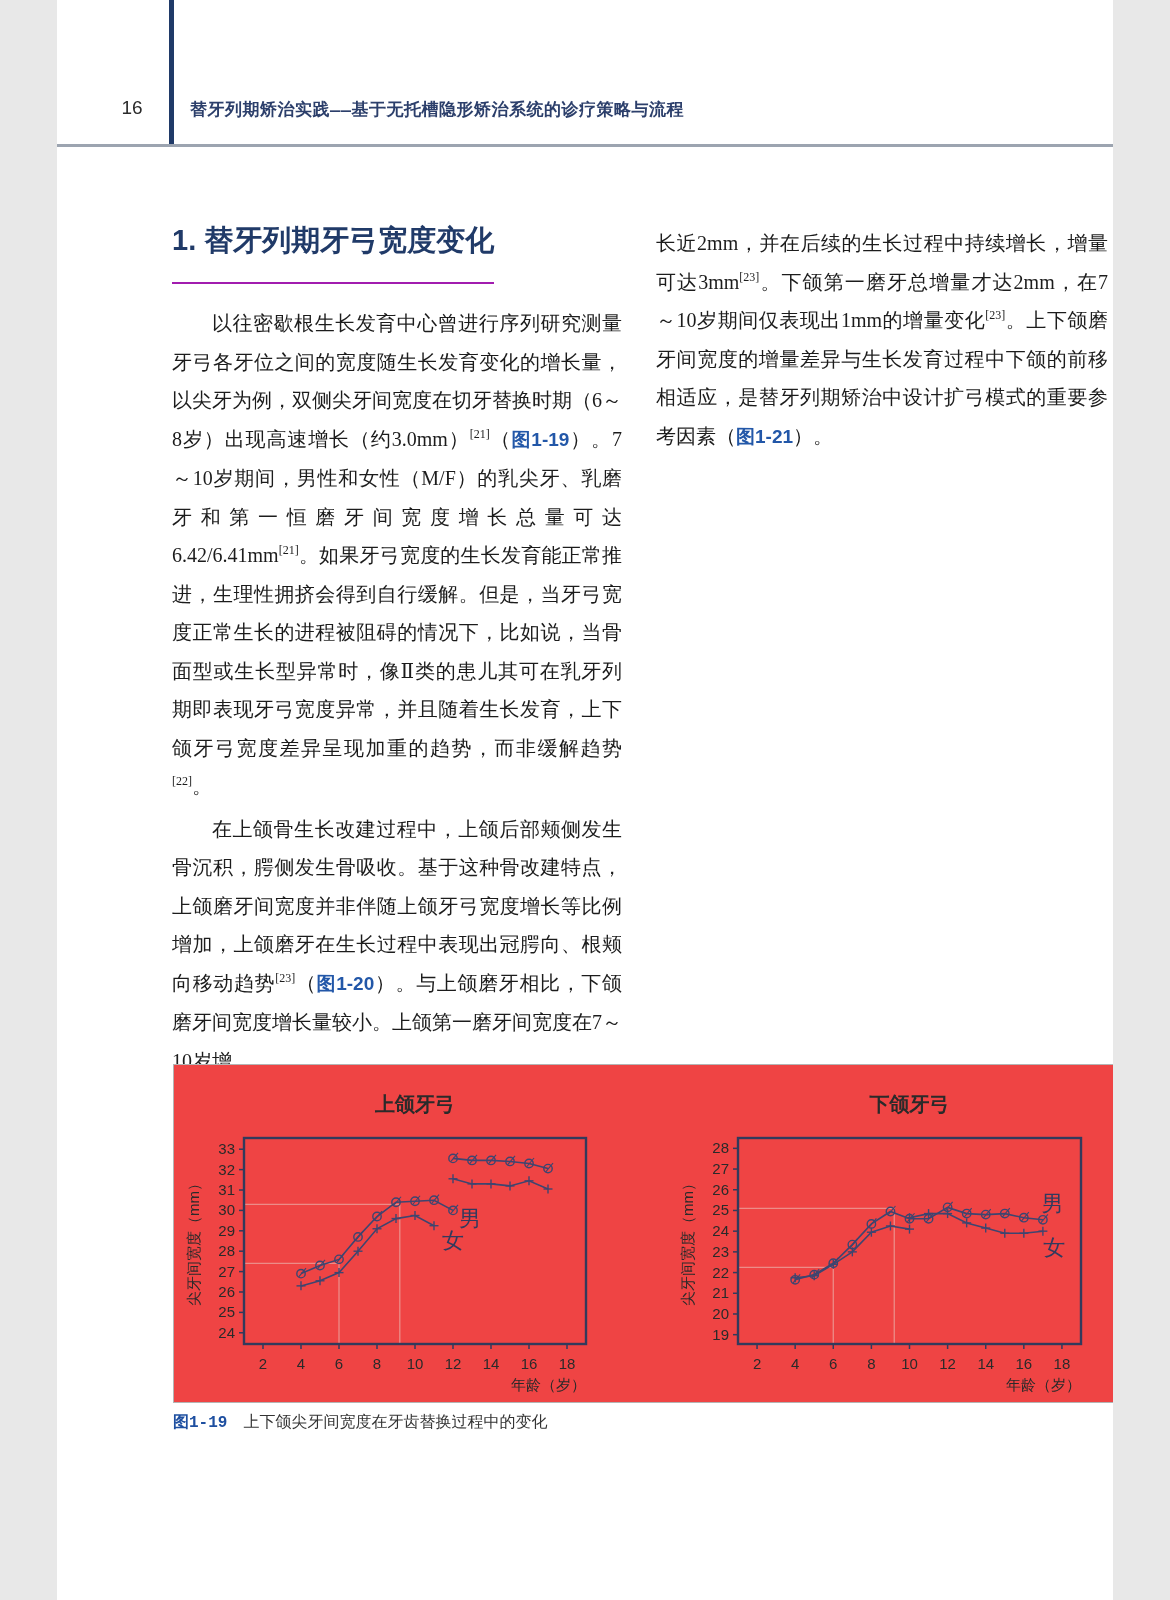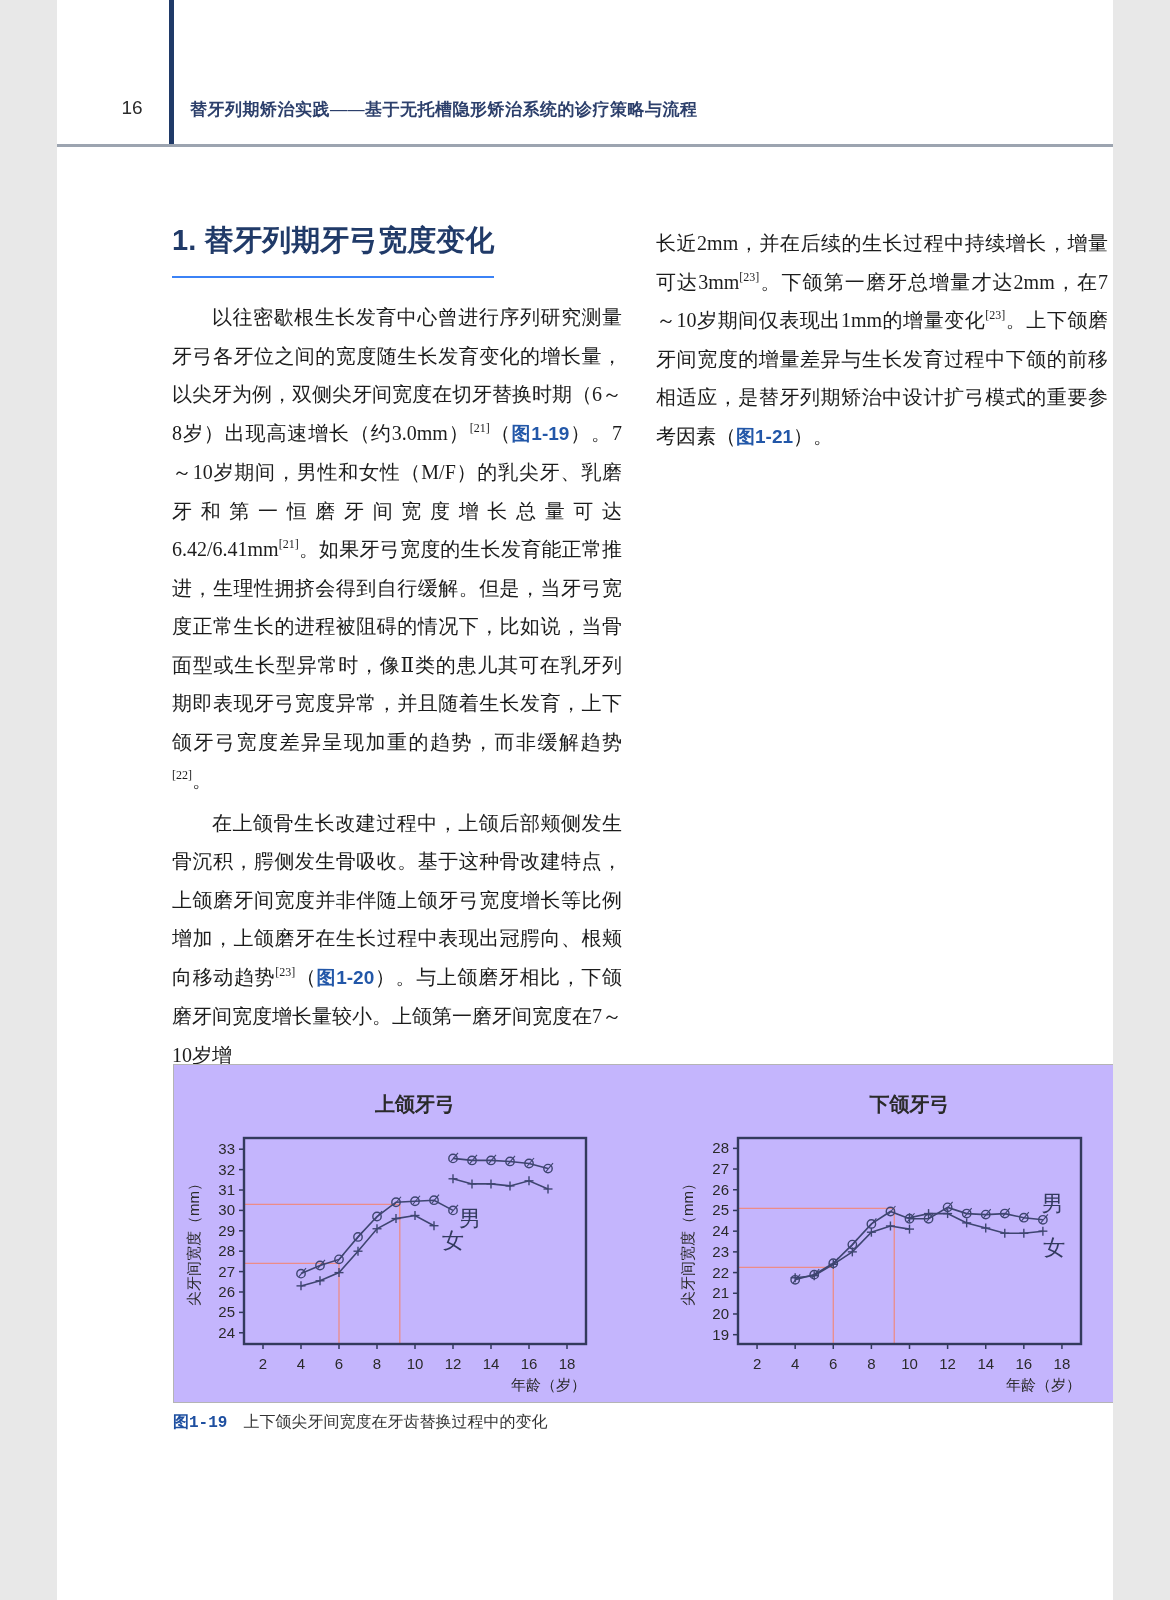--- a/index.html
+++ b/index.html
@@ -12,53 +12,53 @@
   .page-num{
     position:absolute;left:52px;top:97px;width:46px;text-align:center;
     font-family:"Liberation Sans","DejaVu Sans",sans-serif;
     font-size:19px;color:#2b2b2b;
   }
   .blue-bar{
     position:absolute;left:112px;top:0;width:5px;height:146px;background:#203a68;
   }
   .header-title{
     position:absolute;left:133px;top:98px;
-    font-family:Liberation Serif, serif;
+    font-family:Liberation Mono, monospace;
     font-size:17px;font-weight:bold;color:#2c3f6b;letter-spacing:.5px;
   }
   .header-rule{
     position:absolute;left:0;top:144px;width:1170px;height:3px;background:#9ca4b0;
   }
   
   .col{position:absolute;text-align:justify;font-size:20px;line-height:38.5px;}
   .col-left{left:115px;top:222px;width:450px;}
   .col-right{left:599px;top:224px;width:452px;}
   .sec-heading{
     margin:0 0 20px 0;font-family:"Liberation Sans","DejaVu Sans",sans-serif;
     font-size:29px;line-height:36px;font-weight:bold;color:#203a68;
   }
   .col-right .sec-heading{margin-top:22px;}
   .sec-heading-text{
-    display:inline-block;padding-bottom:18px;border-bottom:2px solid #3b82f6;
+    display:inline-block;padding-bottom:24px;border-bottom:2px solid #a21caf;
   }
   .body-para{margin:0 0 0 0;}
   .body-para + .body-para{margin-top:4px;}
   .indent{text-indent:2em;}
   sup.ref{
     font-size:12px;line-height:0;vertical-align:super;
     font-family:"Liberation Serif","DejaVu Serif",serif;
   }
   .figref{
     color:#2257a8;font-weight:bold;
     font-family:"Liberation Sans","DejaVu Sans",sans-serif;font-size:19px;
   }
   
   .figure-box{
     position:absolute;left:116px;top:1064px;width:945px;height:339px;
-    border:1px solid #b4b4b4;background:#c4b5fd;display:flex;box-sizing:border-box;
+    border:1px solid #b4b4b4;background:#ef4444;display:flex;box-sizing:border-box;
   }
   .figure-box svg{display:block;flex:0 0 auto;}
   svg text{font-family:"Liberation Sans","DejaVu Sans",sans-serif;}
   .figure-caption{
     position:absolute;left:116px;top:1412px;width:940px;
     font-family:Liberation Mono, monospace;font-size:16px;color:#333;
   }
   .fig-label{color:#1e4fa0;font-weight:bold;margin-right:16px;}
 </style>
 </head>

